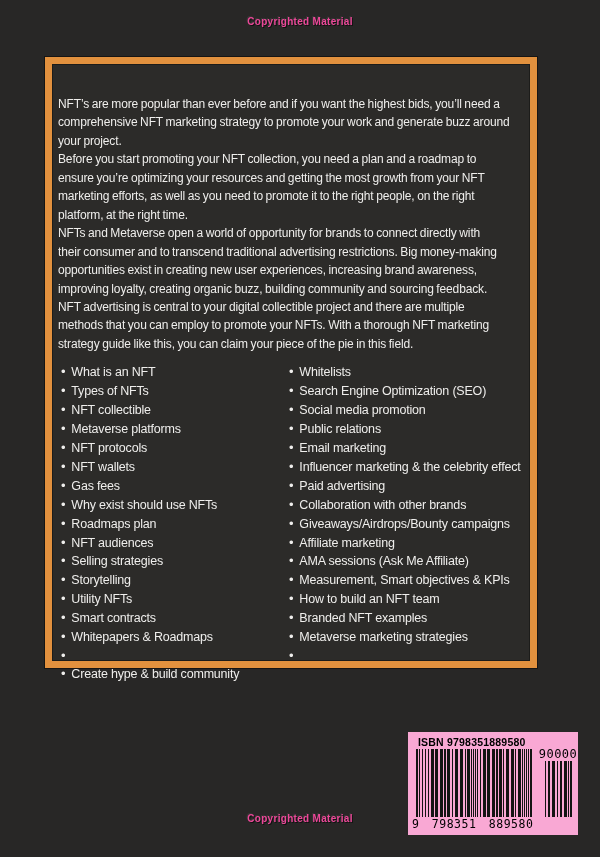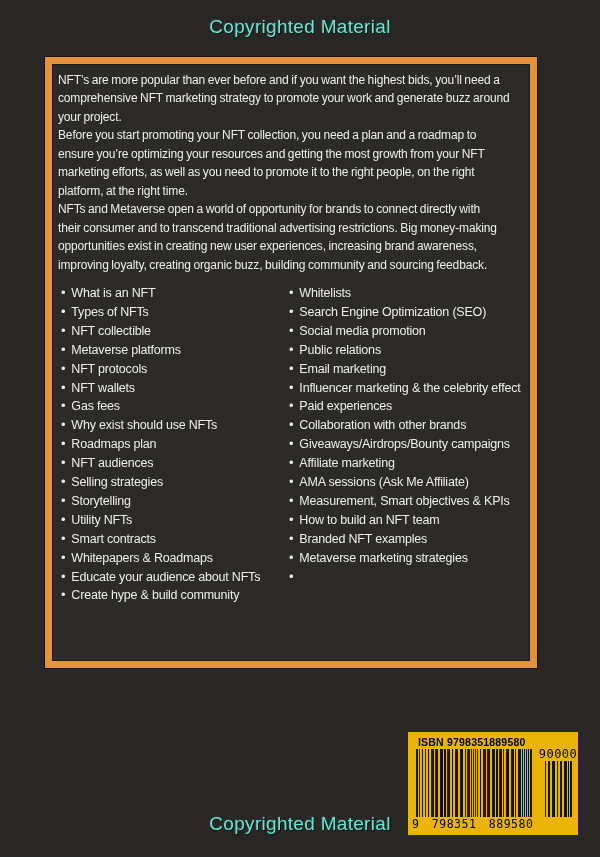--- a/index.html
+++ b/index.html
@@ -9,42 +9,43 @@
     background: #282726;
     overflow: hidden;
     font-family: "Liberation Sans", sans-serif;
   }
 
   
   .copyright {
     position: absolute;
     left: 0; width: 100%;
     text-align: center;
-    font-size: 19px;
-    font-weight: 400;
+    font-size: 10px;
+    font-weight: 700;
     letter-spacing: 0.3px;
-    color: #5eead4;
+    color: #ec4899;
     text-shadow: 1px 1px 0 rgba(0,0,0,0.6), -1px -1px 0 rgba(255,255,255,0.07);
   }
   .copyright.top { top: 16px; }
   .copyright.bottom { top: 813px; }
 
   
   .cover {
     position: absolute;
     left: 45px; top: 57px;
     width: 492px; height: 611px;
     border: 7px solid #e2913e;
     background: #2c2b29;
     box-shadow: 0 0 0 1px rgba(0,0,0,0.45), inset 0 0 0 1px rgba(0,0,0,0.35);
   }
   .cover-content {
     position: absolute;
     inset: 0;
     padding: 7px 3px 0 6px;
+    margin-top: 24px;
   }
 
   .paragraphs p {
     white-space: pre-line;
     font-size: 12px;
     line-height: 18.45px;
     letter-spacing: -0.15px;
     word-spacing: -0.5px;
     color: #efeeec;
   }
@@ -69,21 +70,21 @@
     font-size: 13px;
     margin-right: 6px;
     flex: none;
   }
 
   
   .barcode-box {
     position: absolute;
     right: 22px; bottom: 22px;
     width: 170px; height: 103px;
-    background: #eab308;
+    background: #f9a8d4;
   }
   .isbn-label {
     position: absolute;
     left: 10px; top: 4px;
     font-size: 10.5px;
     font-weight: 600;
     letter-spacing: 0.2px;
     color: #000;
   }
   .bars { position: absolute; overflow: hidden; font-size: 0; }
@@ -127,20 +128,23 @@
 comprehensive NFT marketing strategy to promote your work and generate buzz around
 your project.</p>
       <p>Before you start promoting your NFT collection, you need a plan and a roadmap to
 ensure you’re optimizing your resources and getting the most growth from your NFT
 marketing efforts, as well as you need to promote it to the right people, on the right
 platform, at the right time.</p>
       <p>NFTs and Metaverse open a world of opportunity for brands to connect directly with
 their consumer and to transcend traditional advertising restrictions. Big money-making
 opportunities exist in creating new user experiences, increasing brand awareness,
 improving loyalty, creating organic buzz, building community and sourcing feedback.</p>
+      <p>NFT advertising is central to your digital collectible project and there are multiple
+methods that you can employ to promote your NFTs. With a thorough NFT marketing
+strategy guide like this, you can claim your piece of the pie in this field.</p>
     </div>
     <div class="topics">
       <div class="topics-col left">
           <div class="topic-item">
             <span class="dot">•</span>
             <span>What is an NFT</span>
           </div>
           <div class="topic-item">
             <span class="dot">•</span>
             <span>Types of NFTs</span>
@@ -192,21 +196,20 @@
           <div class="topic-item">
             <span class="dot">•</span>
             <span>Smart contracts</span>
           </div>
           <div class="topic-item">
             <span class="dot">•</span>
             <span>Whitepapers &amp; Roadmaps</span>
           </div>
           <div class="topic-item">
             <span class="dot">•</span>
-            <span>Educate your audience about NFTs</span>
           </div>
           <div class="topic-item">
             <span class="dot">•</span>
             <span>Create hype &amp; build community</span>
           </div>
         </div>
       <div class="topics-col right">
           <div class="topic-item">
             <span class="dot">•</span>
             <span>Whitelists</span>
@@ -226,21 +229,21 @@
           <div class="topic-item">
             <span class="dot">•</span>
             <span>Email marketing</span>
           </div>
           <div class="topic-item">
             <span class="dot">•</span>
             <span>Influencer marketing &amp; the celebrity effect</span>
           </div>
           <div class="topic-item">
             <span class="dot">•</span>
-            <span>Paid experiences</span>
+            <span>Paid advertising</span>
           </div>
           <div class="topic-item">
             <span class="dot">•</span>
             <span>Collaboration with other brands</span>
           </div>
           <div class="topic-item">
             <span class="dot">•</span>
             <span>Giveaways/Airdrops/Bounty campaigns</span>
           </div>
           <div class="topic-item">

